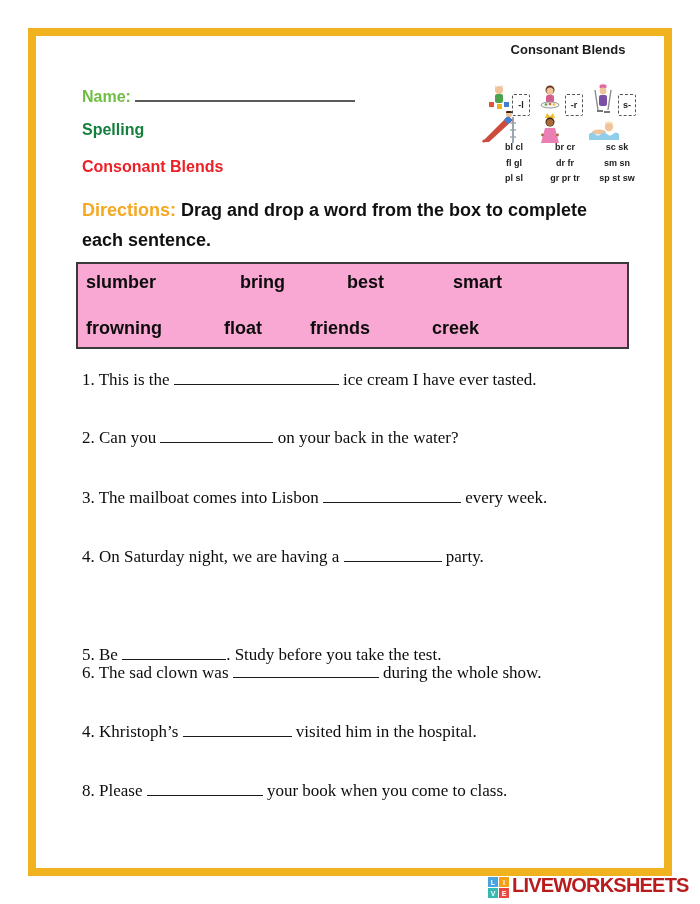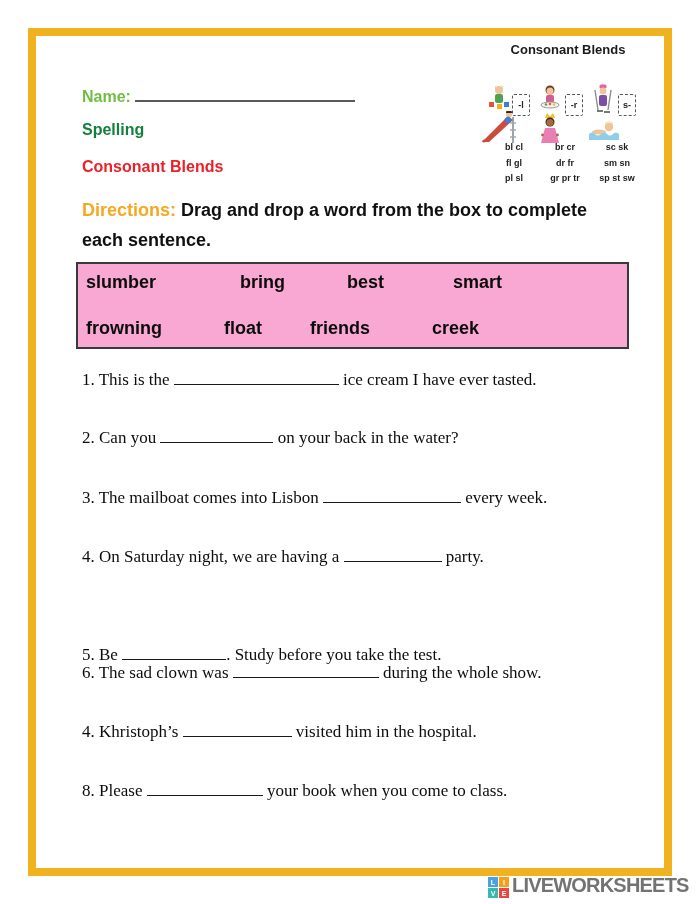--- a/index.html
+++ b/index.html
@@ -56,21 +56,21 @@
   .b0{width:165px;} .b1{width:113px;} .b2{width:138px;} .b3{width:98px;}
   .b4{width:104px;} .b5{width:146px;} .b6{width:109px;} .b7{width:116px;}
   
   .logo-grid{
     left:488px;top:877px;width:21px;height:21px;
     display:grid;grid-template-columns:10px 10px;grid-template-rows:10px 10px;gap:1px;
   }
   .logo-sq{display:flex;align-items:center;justify-content:center;
     color:#fff;font-weight:bold;font-size:7px;line-height:1;}
   .lg0{background:#4AA3DC;} .lg1{background:#F6A01A;} .lg2{background:#35B9B0;} .lg3{background:#E8483F;}
-  .brand{left:512px;top:874px;font-weight:bold;font-size:20px;letter-spacing:-0.8px;color:#737373;}
+  .brand{left:512px;top:874px;font-weight:bold;font-size:20px;letter-spacing:-0.8px;color:#b91c1c;}
   svg{display:block;}
 </style>
 </head>
 <body>
 
 <div class="abs frame"></div>
 
 <div class="abs packet-title">
   <div>Consonant Blends</div>
 </div>

